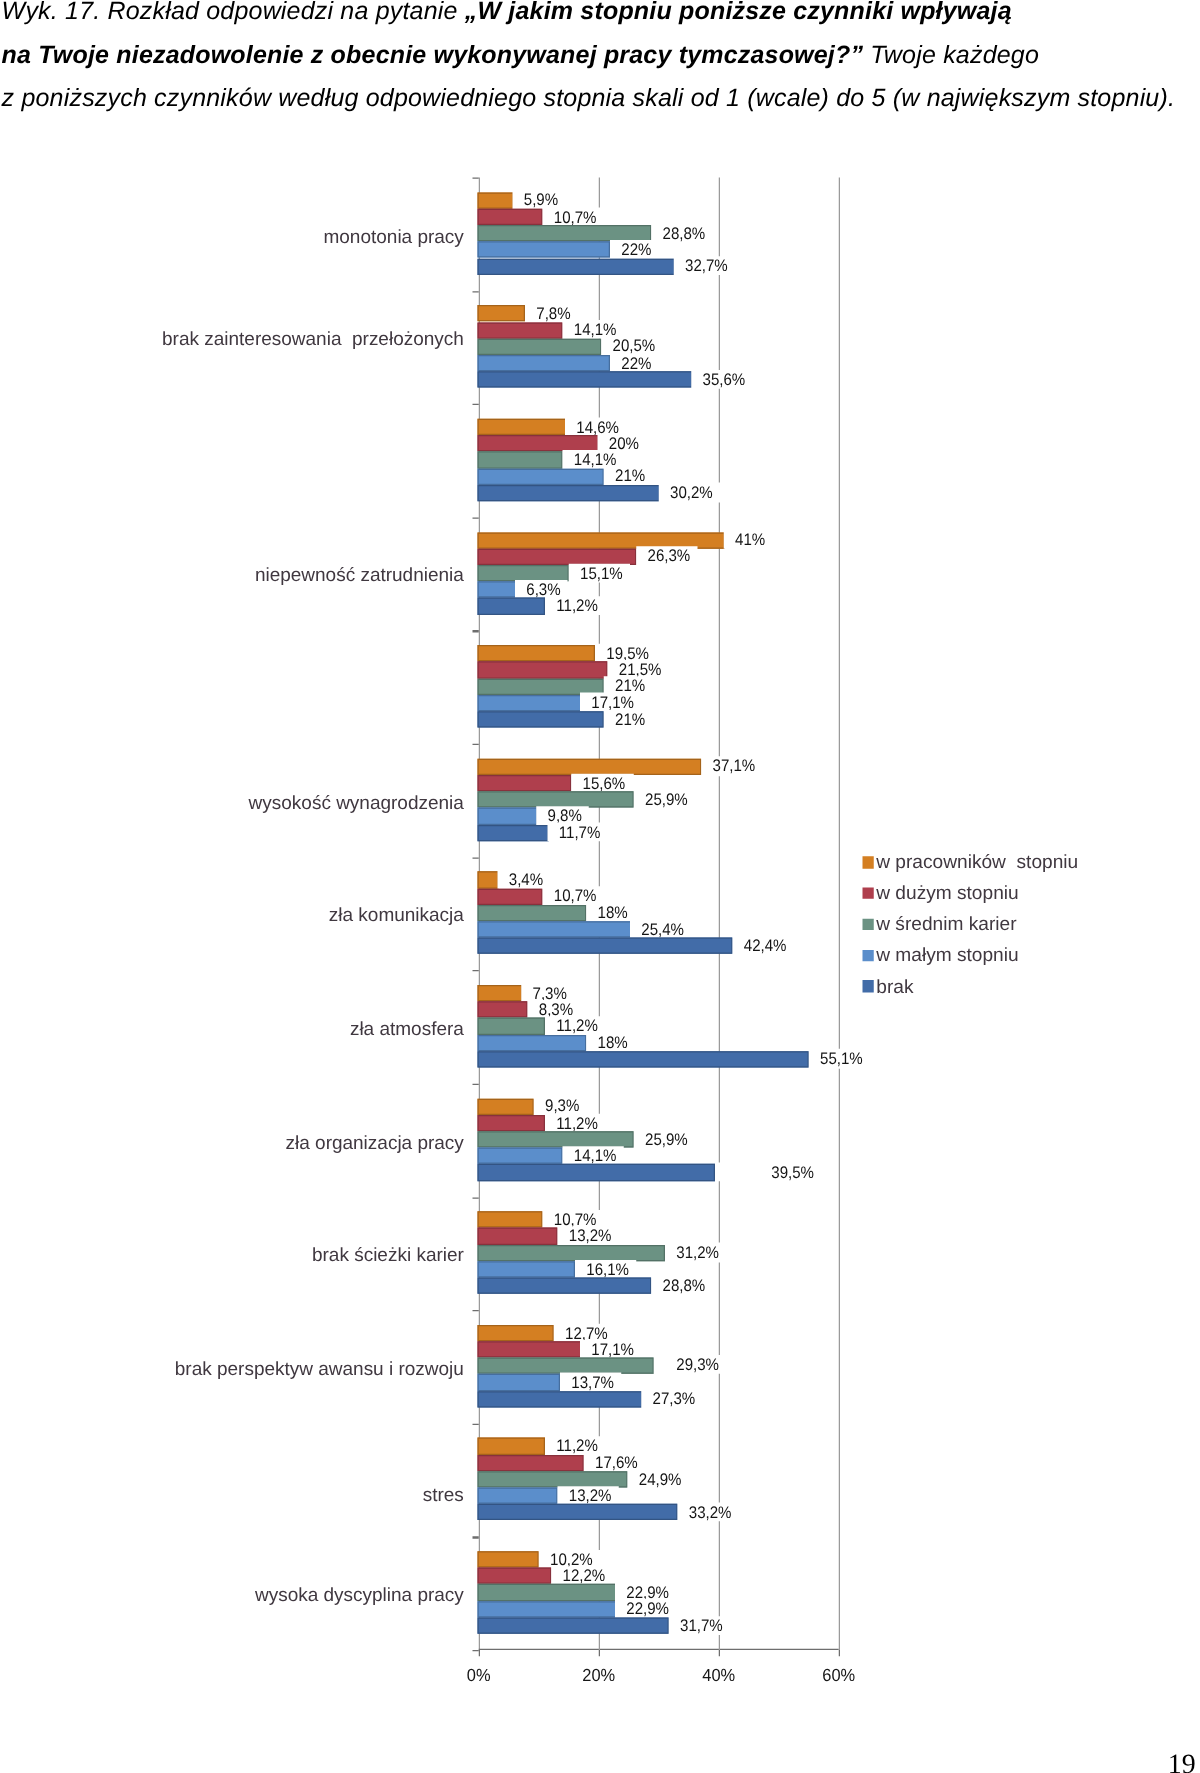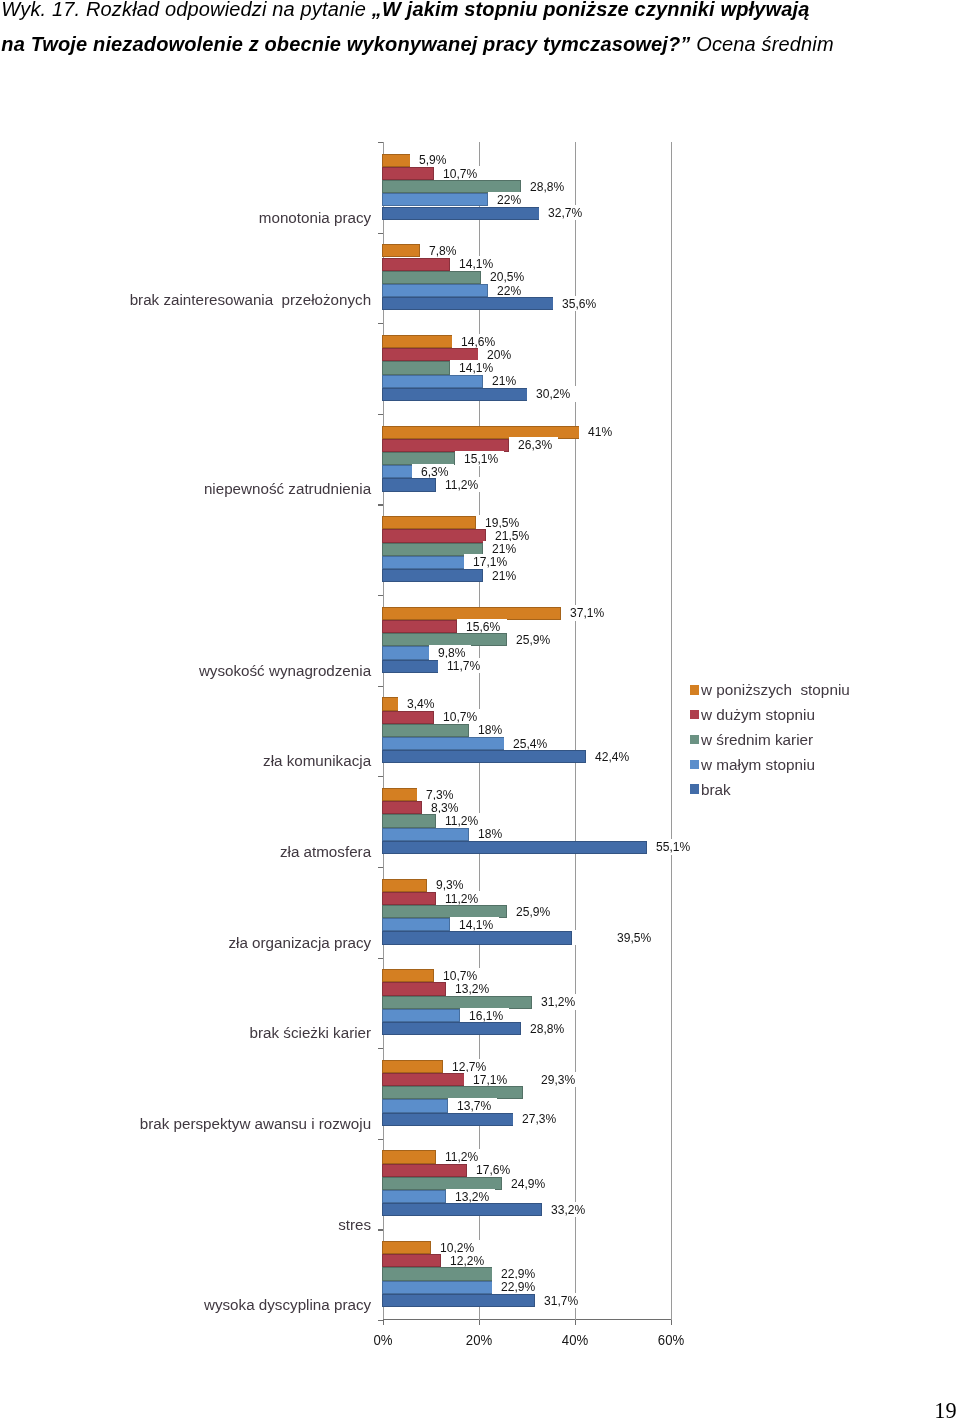--- a/index.html
+++ b/index.html
@@ -27,21 +27,21 @@
   .axis-h{position:absolute;left:0;bottom:0;width:288px;height:1.4px;background:#6e6e6e;}
   .grid{position:absolute;top:0;width:1.2px;height:1178px;background:#9a9a9a;}
   .tick-y{position:absolute;left:-5px;width:5px;height:1.2px;background:#6e6e6e;}
   .tick-x{position:absolute;bottom:-4.5px;width:1.2px;height:4.5px;background:#6e6e6e;}
   .xlab{position:absolute;bottom:-28px;font-size:14px;color:#171717;transform:translateX(-50%) scaleX(0.94);
         font-family:"Liberation Sans",sans-serif;}
 
   .group{position:absolute;left:0;width:100%;}
   .cat-label{
     position:absolute;right:100%;margin-right:11.6px;width:300px;text-align:right;
-    font-size:15.2px;color:#403840;line-height:18.1px;white-space:pre;margin-top:28px;
+    font-size:15.2px;color:#403840;line-height:18.1px;white-space:pre;
   }
   .bar{position:absolute;left:-0.3px;height:13.2px;box-sizing:border-box;}
   .val{position:absolute;font-size:13.4px;color:#141414;white-space:nowrap;
        line-height:15.2px;height:15.2px;background:#fff;padding-left:9.0px;padding-right:2.5px;
        box-sizing:border-box;}
   .val i{font-style:normal;display:inline-block;transform:scaleX(0.90);transform-origin:left center;}
 
   
   .legend{position:absolute;left:591px;top:559.5px;}
   .legend-row{display:flex;align-items:center;height:24.8px;}
@@ -50,21 +50,22 @@
 
   .pageno{position:absolute;left:934.3px;top:1399.5px;
      font-family:"Liberation Serif",serif;font-size:22.3px;line-height:22px;color:#000;}
 </style>
 </head>
 <body>
 
 <div class="page">
   <div class="caption" id="caption">
       <div><span>Wyk. 17. Rozkład odpowiedzi na pytanie </span><b>„W jakim stopniu poniższe czynniki wpływają</b></div>
-      <div><b>na Twoje niezadowolenie z obecnie wykonywanej pracy tymczasowej?”</b><span> Ocena średnim</span></div>
+      <div><b>na Twoje niezadowolenie z obecnie wykonywanej pracy tymczasowej?”</b><span> Twoje każdego</span></div>
+      <div><span>z poniższych czynników według odpowiedniego stopnia skali od 1 (wcale) do 5 (w największym stopniu).</span></div>
     </div>
 
   <div class="chart" id="chart">
     <div class="plot" id="plot">
         <div class="axis-v"></div>
         <div class="axis-h"></div>
         <div class="tick-x" style="left: 0px;"></div>
         <div class="xlab" style="left: 0px;">0%</div>
         <div class="grid" style="left: 96.2px;"></div>
         <div class="tick-x" style="left: 96.2px;"></div>
@@ -214,21 +215,21 @@
           <div class="val" style="top: 63.2px; left: 137.928px;"><i>28,8%</i></div>
         </div>
         <div class="group" style="top: 906.154px; height: 90.6154px;">
           <div class="tick-y" style="top: 0px;"></div>
           <div class="cat-label" style="top: 38.65px;">brak&nbsp;perspektyw&nbsp;awansu&nbsp;i&nbsp;rozwoju</div>
           <div class="bar" style="top: 11.7px; width: 61.087px; background: rgb(212, 127, 34); border: 0.7px solid rgb(165, 99, 26);"></div>
           <div class="val" style="top: 10.4px; left: 60.487px;"><i>12,7%</i></div>
           <div class="bar" style="top: 24.9px; width: 82.251px; background: rgb(175, 63, 77); border: 0.7px solid rgb(136, 49, 60);"></div>
           <div class="val" style="top: 23.6px; left: 81.651px;"><i>17,1%</i></div>
           <div class="bar" style="top: 38.1px; width: 140.933px; background: rgb(107, 146, 131); border: 0.7px solid rgb(83, 113, 102);"></div>
-          <div class="val" style="top: 24px; left: 140.333px; padding-left: 18px;"><i>29,3%</i></div>
+          <div class="val" style="top: 36px; left: 140.333px; padding-left: 18px;"><i>29,3%</i></div>
           <div class="bar" style="top: 51.3px; width: 65.897px; background: rgb(91, 142, 203); border: 0.7px solid rgb(70, 110, 158);"></div>
           <div class="val" style="top: 50px; left: 65.297px;"><i>13,7%</i></div>
           <div class="bar" style="top: 64.5px; width: 131.313px; background: rgb(66, 108, 168); border: 0.7px solid rgb(51, 84, 131);"></div>
           <div class="val" style="top: 63.2px; left: 130.713px;"><i>27,3%</i></div>
         </div>
         <div class="group" style="top: 996.769px; height: 90.6154px;">
           <div class="tick-y" style="top: 0px;"></div>
           <div class="cat-label" style="top: 49px;">stres</div>
           <div class="bar" style="top: 11.7px; width: 53.872px; background: rgb(212, 127, 34); border: 0.7px solid rgb(165, 99, 26);"></div>
           <div class="val" style="top: 10.4px; left: 53.272px;"><i>11,2%</i></div>
@@ -253,21 +254,21 @@
           <div class="bar" style="top: 51.3px; width: 110.149px; background: rgb(91, 142, 203); border: 0.7px solid rgb(70, 110, 158);"></div>
           <div class="val" style="top: 50px; left: 109.549px;"><i>22,9%</i></div>
           <div class="bar" style="top: 64.5px; width: 152.477px; background: rgb(66, 108, 168); border: 0.7px solid rgb(51, 84, 131);"></div>
           <div class="val" style="top: 63.2px; left: 151.877px;"><i>31,7%</i></div>
         </div>
         <div class="tick-y" style="top: 1178px;"></div>
       </div>
     <div class="legend" id="legend">
         <div class="legend-row">
           <span class="legend-sw" style="background: rgb(212, 127, 34);"></span>
-          <span class="legend-txt">w poniższych  stopniu</span>
+          <span class="legend-txt">w pracowników  stopniu</span>
         </div>
         <div class="legend-row">
           <span class="legend-sw" style="background: rgb(175, 63, 77);"></span>
           <span class="legend-txt">w dużym stopniu</span>
         </div>
         <div class="legend-row">
           <span class="legend-sw" style="background: rgb(107, 146, 131);"></span>
           <span class="legend-txt">w średnim karier</span>
         </div>
         <div class="legend-row">

